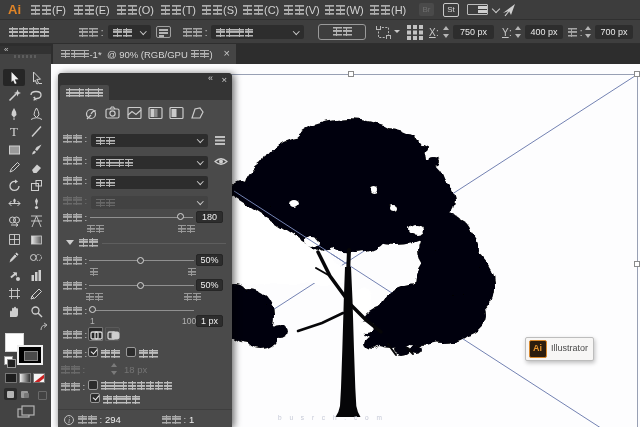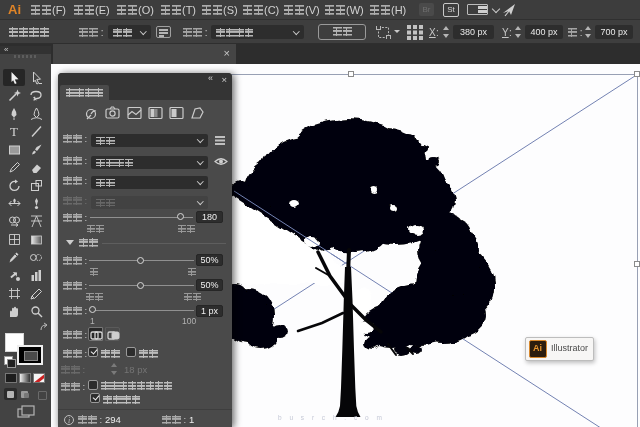--- a/index.html
+++ b/index.html
@@ -107,32 +107,33 @@
           <rect x="6" y="5.5" width="4" height="4"></rect>
           <rect x="12" y="5.5" width="4" height="4"></rect>
           <rect x="0" y="11" width="4" height="4"></rect>
           <rect x="6" y="11" width="4" height="4"></rect>
           <rect x="12" y="11" width="4" height="4"></rect>
         </g>
       </svg>
   <span class="clabel" style="left:429px;top:7px;font-size:10px;text-decoration:underline">X</span>
       <span class="clabel" style="left:436px;top:7px">:</span>
   <span class="spin" style="left:442px;top:6px"></span>
-  <span class="field" style="left:453px;top:5px;width:41px;height:14px;line-height:14px">380 px</span>
+  <span class="field" style="left:453px;top:5px;width:41px;height:14px;line-height:14px">750 px</span>
   <span class="clabel" style="left:502px;top:7px;font-size:10px;text-decoration:underline">Y</span>
       <span class="clabel" style="left:509px;top:7px">:</span>
   <span class="spin" style="left:514px;top:6px"></span>
   <span class="field" style="left:525px;top:5px;width:38px;height:14px;line-height:14px">400 px</span>
   <span class="clabel" style="left:567px;top:7px"><i class="c"></i> :</span>
   <span class="spin" style="left:584px;top:6px"></span>
   <span class="field" style="left:595px;top:5px;width:38px;height:14px;line-height:14px">700 px</span>
 </div>
 
 <div id="tabbar">
   <div id="tab">
+        <span style="position:absolute;left:8px;top:4.5px;font-size:9.5px;white-space:nowrap"><i class="c"></i><i class="c"></i><i class="c"></i>-1*&nbsp; @ 90% (RGB/GPU <i class="c"></i><i class="c"></i>)</span>
   <span style="position:absolute;right:6px;top:3px;font-size:11px;color:#c9c9c9">×</span>
       </div>
 </div>
 
 <div id="canvas"></div>
 <svg id="art" class="abs" style="left:0;top:0" width="640" height="427" viewBox="0 0 640 427">
 <defs>
 <filter id="rough" x="-15%" y="-15%" width="130%" height="130%">
 <feTurbulence type="fractalNoise" baseFrequency="0.06" numOctaves="3" seed="11" result="n"></feTurbulence>
 <feDisplacementMap in="SourceGraphic" in2="n" scale="8" xChannelSelector="R" yChannelSelector="G"></feDisplacementMap>
@@ -501,21 +502,21 @@
   <span class="pl" style="left:5px;top:207px"><i class="c"></i><i class="c"></i> :</span>
   <div class="track" style="left:31px;top:212px;width:105px"></div>
   <div class="knob" style="left:79px;top:208.5px"></div>
   <div class="vbox" style="left:138px;top:206px">50%</div>
   <span class="slabel" style="left:28px;top:219px"><i class="c"></i><i class="c"></i></span>
   <span class="slabel" style="left:126px;top:219px"><i class="c"></i><i class="c"></i></span>
 
   <span class="pl" style="left:5px;top:232px"><i class="c"></i><i class="c"></i> :</span>
   <div class="track" style="left:31px;top:236.5px;width:105px"></div>
   <div class="knob" style="left:31px;top:233px"></div>
-  <div class="vbox" style="left:138px;top:232px">1 px</div>
+  <div class="vbox" style="left:138px;top:242px">1 px</div>
   <span class="slabel" style="left:32px;top:243px">1</span>
   <span class="slabel" style="left:124px;top:243px">100</span>
 
   <span class="pl" style="left:5px;top:256px"><i class="c"></i><i class="c"></i> :</span>
   <div class="abs" style="left:30px;top:254px;width:15px;height:14px;background:#282828;border:1px solid #777;border-radius:2px 0 0 2px;box-sizing:border-box">
     <svg width="13" height="12" viewBox="0 0 13 12" style="margin:0.5px">
             <rect x="1" y="2" width="7" height="7" rx="1.5" fill="none" stroke="#d5d5d5" stroke-width="1.3"></rect>
             <rect x="5" y="2" width="7" height="7" rx="1.5" fill="none" stroke="#d5d5d5" stroke-width="1.3"></rect>
           </svg>
   </div>

